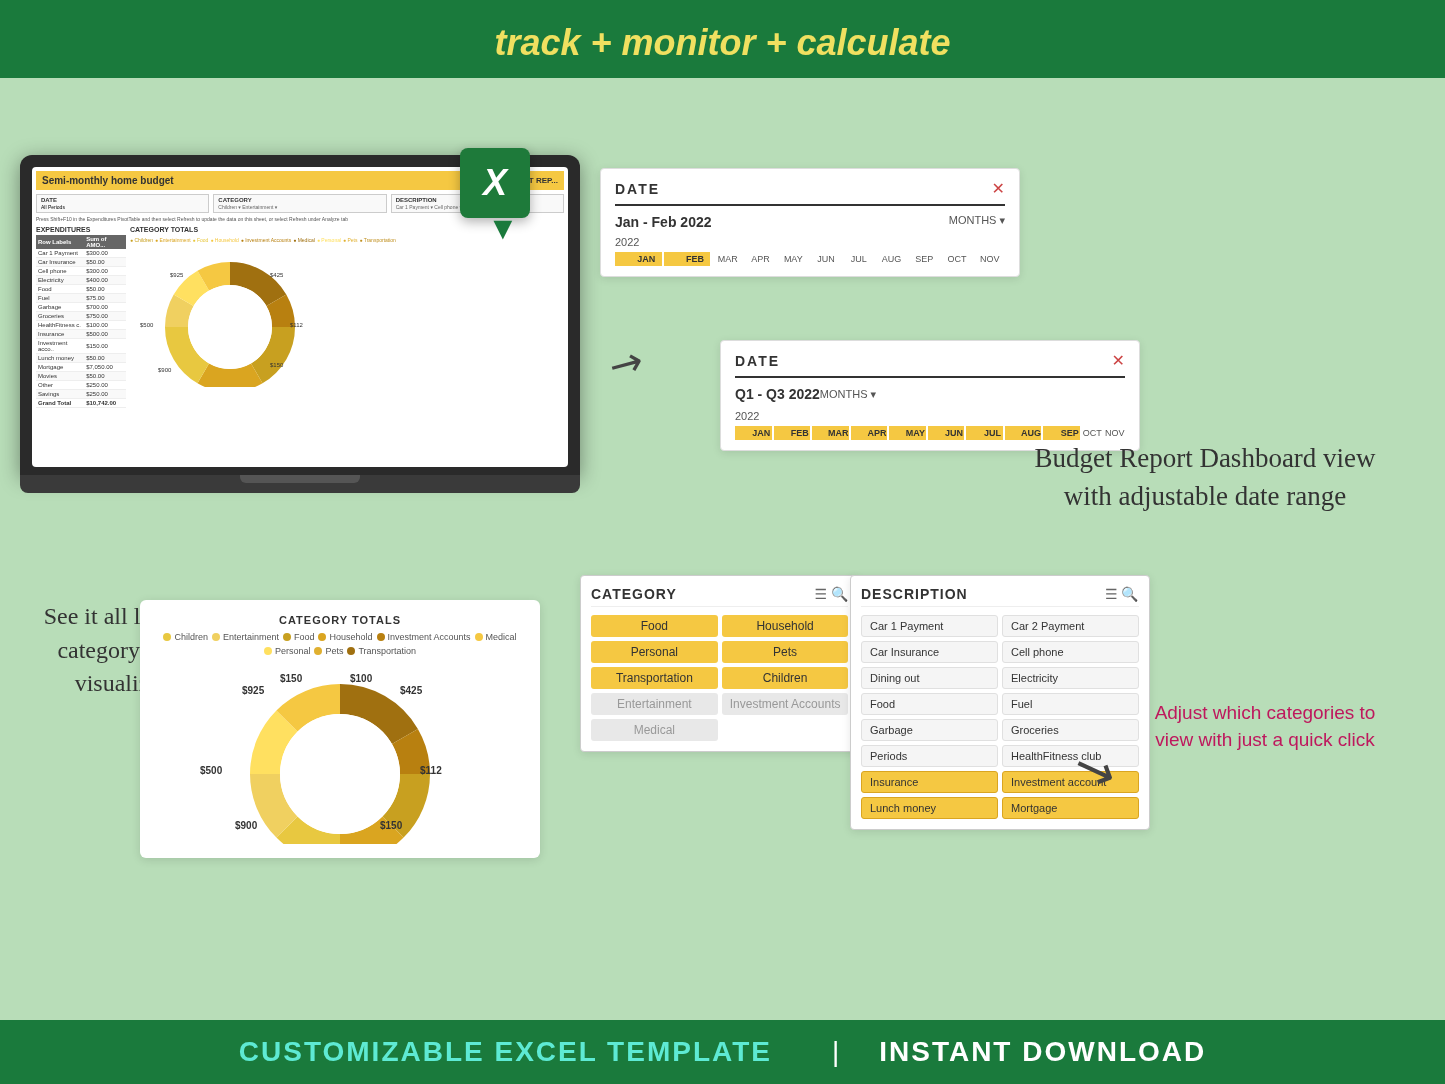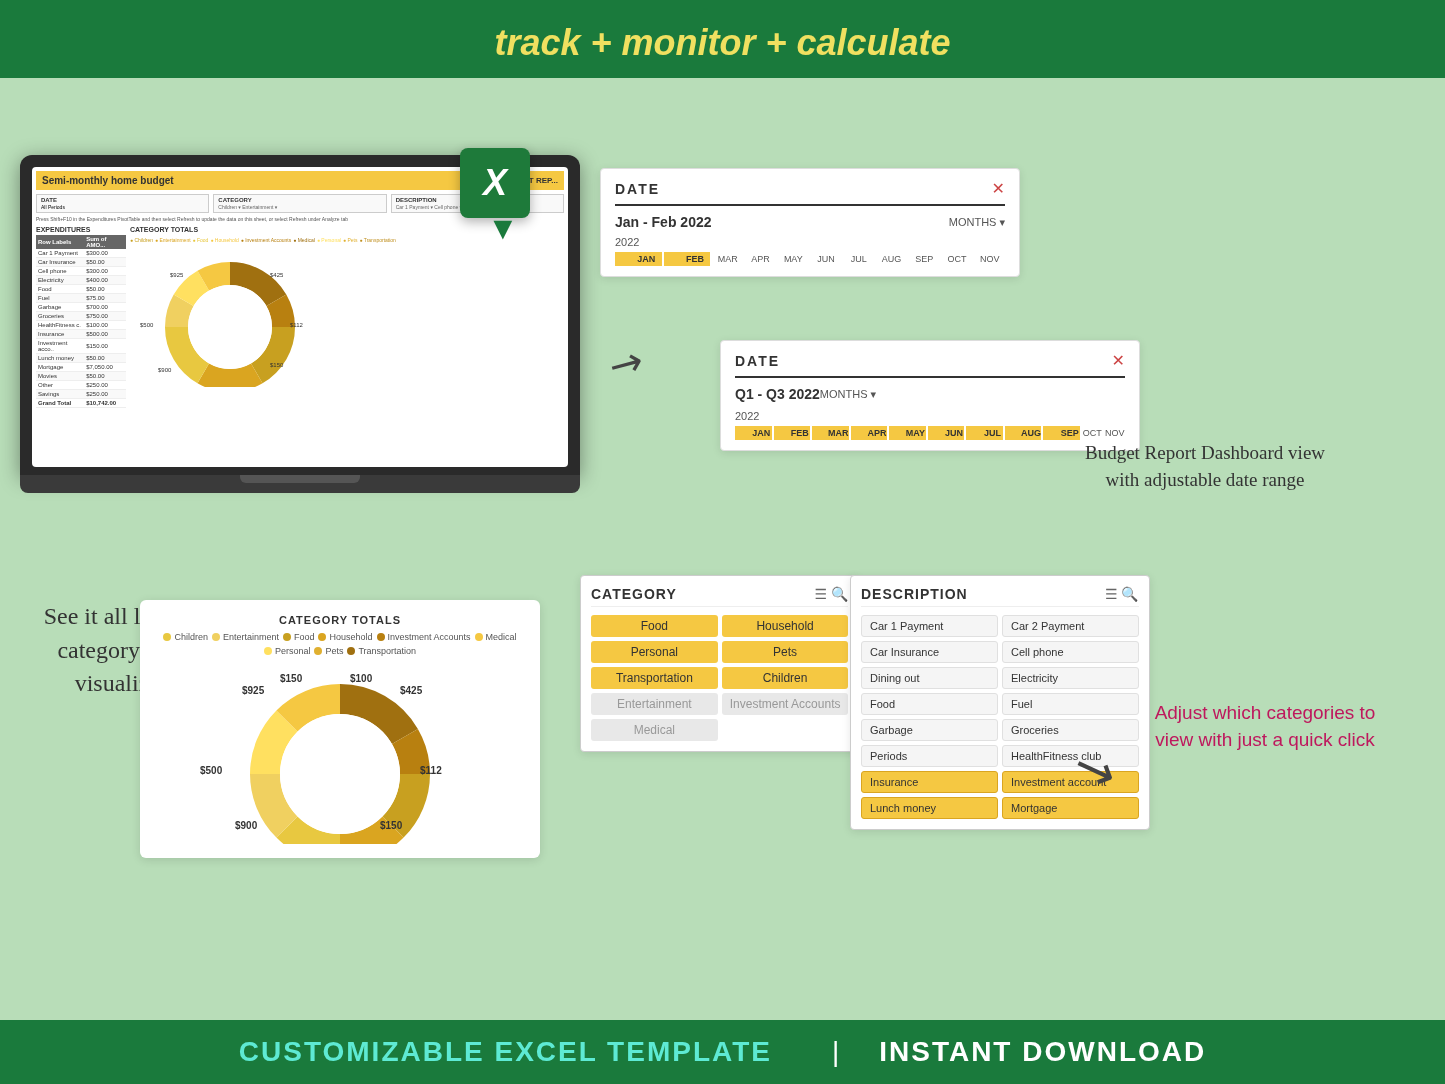--- a/index.html
+++ b/index.html
@@ -267,21 +267,21 @@
 
     
     .dashboard-text {
       position: absolute;
       right: 30px;
       top: 440px;
       width: 420px;
       text-align: center;
     }
     .dashboard-text p {
-      font-size: 19px;
+      font-size: 27px;
       color: #333;
       line-height: 1.4;
       font-family: 'Georgia', serif;
     }
 
     
     .bottom-left-text {
       position: absolute;
       left: 30px;
       top: 600px;
@@ -599,21 +599,21 @@
   </div>
   <div class="laptop-base"></div>
 </div>
 
 <div style="position:absolute;left:600px;top:168px;width:420px;">
   <div class="date-panel">
     <div class="date-panel-header">
       <span class="date-panel-title">DATE</span>
       <span class="date-panel-icon">✕</span>
     </div>
-    <div style="display:flex;justify-content:space-between;align-items:center;margin-bottom:6px;">
+    <div style="display:flex;justify-content:space-between;margin-bottom:6px;">
       <span style="font-size:14px;font-weight:bold;color:#333;">Jan - Feb 2022</span>
       <span style="font-size:11px;color:#555;">MONTHS ▾</span>
     </div>
     <div style="font-size:11px;color:#555;margin-bottom:4px;">2022</div>
     <div class="month-row" id="month-row-1">
         <div class="month-btn active">JAN</div>
         <div class="month-btn active">FEB</div>
         <div class="month-btn">MAR</div>
         <div class="month-btn">APR</div>
         <div class="month-btn">MAY</div>

